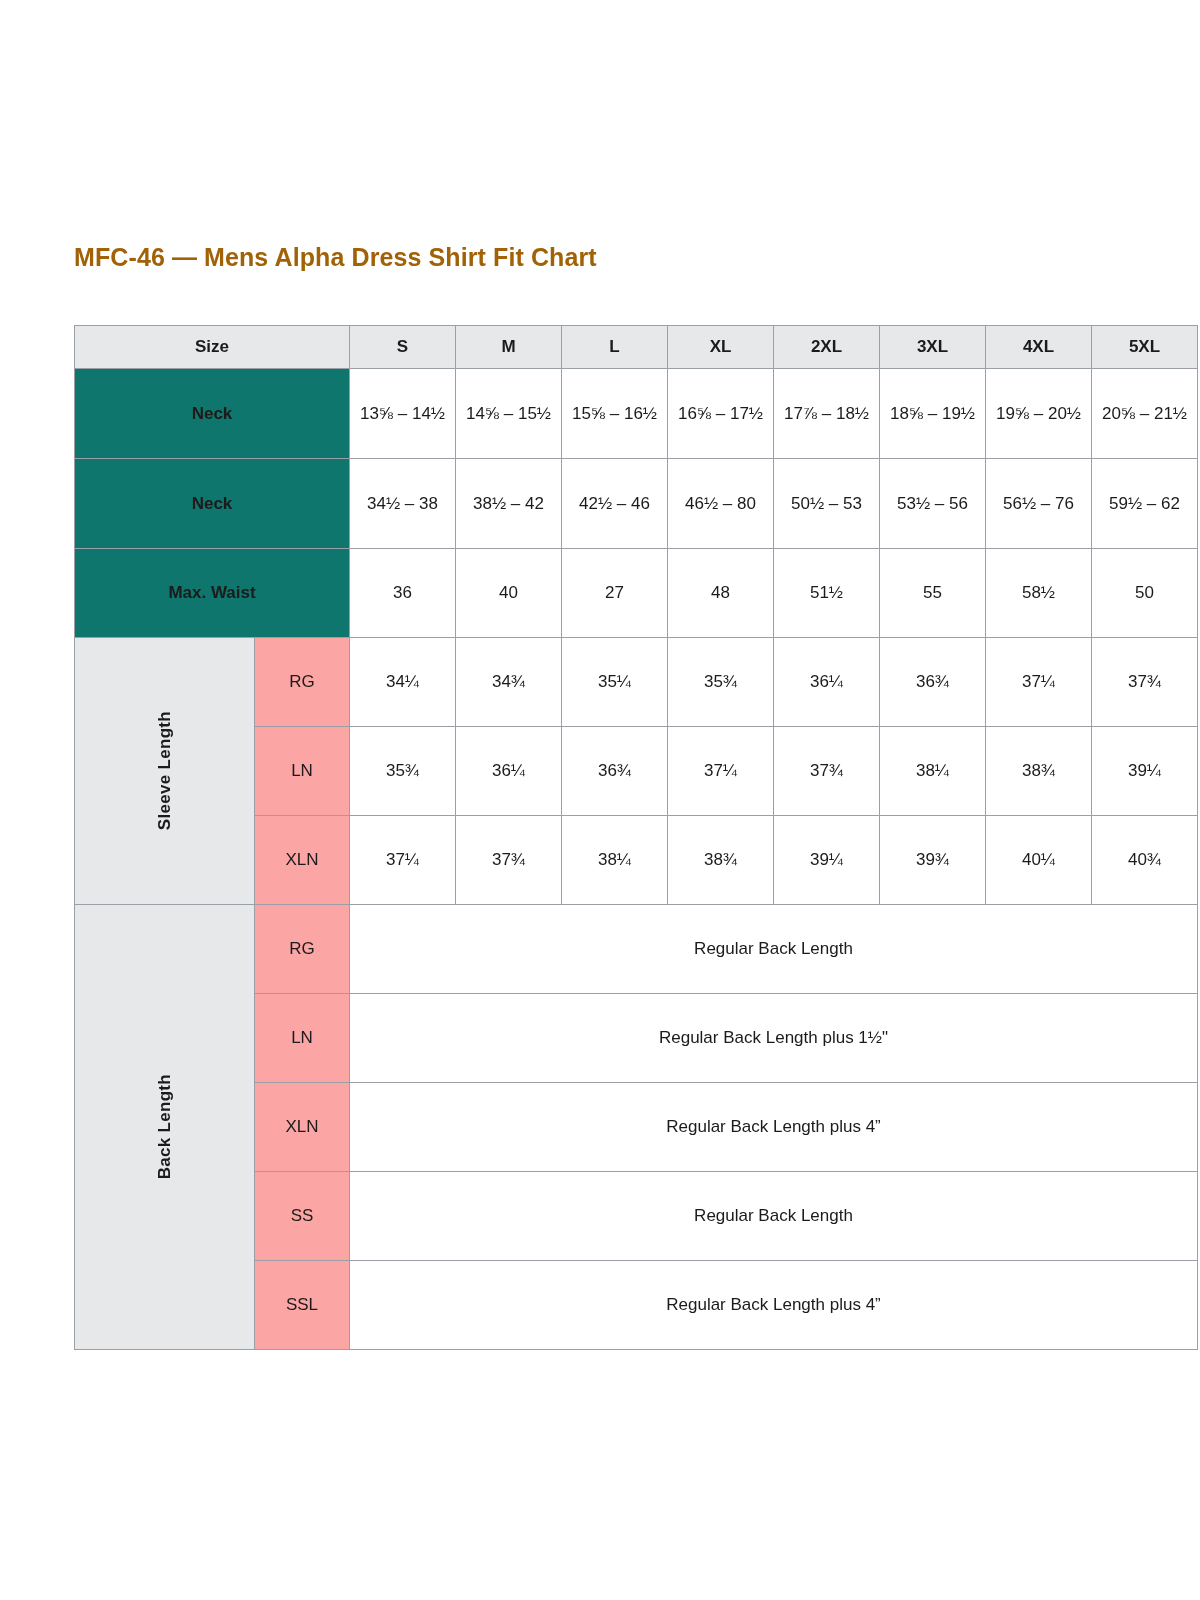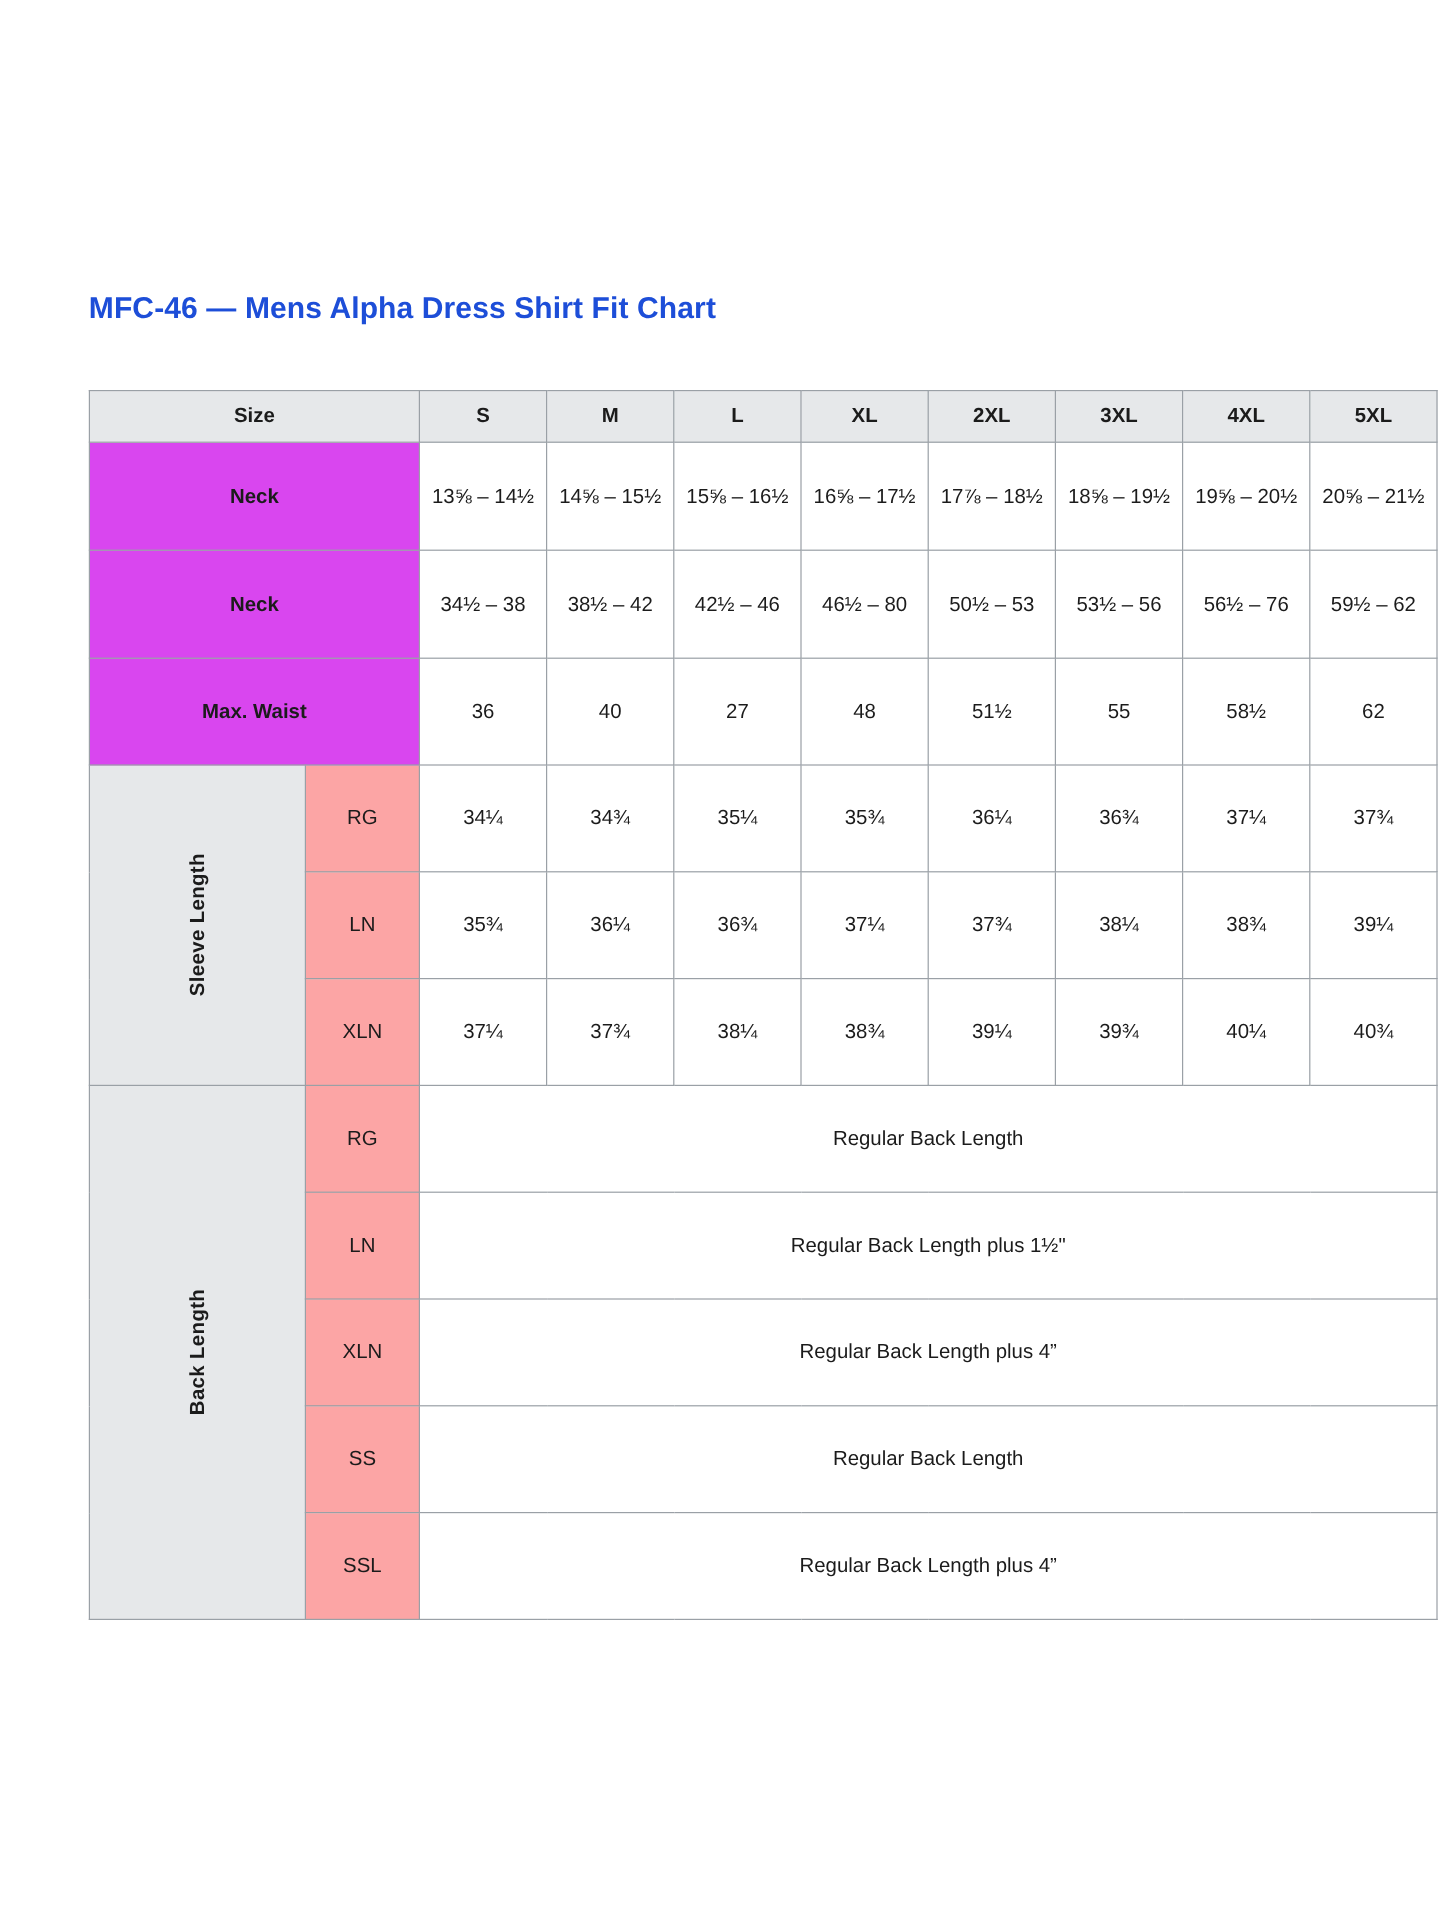--- a/index.html
+++ b/index.html
@@ -20,21 +20,21 @@
     height: 1600px;
     box-sizing: border-box;
   }
   .title {
     position: absolute;
     left: 74px;
     top: 243px;
     font-size: 25px;
     font-weight: bold;
     letter-spacing: 0.1px;
-    color: #1d4ed8;
+    color: #a16207;
     white-space: nowrap;
   }
   table.fit-chart {
     position: absolute;
     left: 74px;
     top: 305px;
     width: 1028px;
     border-collapse: collapse;
     table-layout: fixed;
     margin-top: 20px;
@@ -52,21 +52,21 @@
   .col-sub    { width: 95px; }
   .col-size   { width: 106px; }
 
   .hdr {
     background: #e6e8ea;
     font-weight: bold;
     font-size: 19px;
     height: 42px;
   }
   .rowlabel {
-    background: #d946ef;
+    background: #0f766e;
     font-weight: bold;
     font-size: 19px;
   }
   .rowlabel-plain {
     background: #fca5a5;
     font-weight: normal;
     font-size: 17px;
   }
   .vert {
     background: #e6e8ea;
@@ -155,21 +155,21 @@
 
       <tr class="r-waist">
         <td class="rowlabel" colspan="2">Max. Waist</td>
         <td class="frac">36</td>
         <td class="frac">40</td>
         <td class="frac">27</td>
         <td class="frac">48</td>
         <td class="frac">51½</td>
         <td class="frac">55</td>
         <td class="frac">58½</td>
-        <td class="frac">62</td>
+        <td class="frac">50</td>
       </tr>
 
       <tr class="r-sleeve">
         <td class="vert" rowspan="3">
           <span class="vtxt">Sleeve Length</span>
         </td>
         <td class="rowlabel-plain">RG</td>
         <td class="frac">34¼</td>
         <td class="frac">34¾</td>
         <td class="frac">35¼</td>

